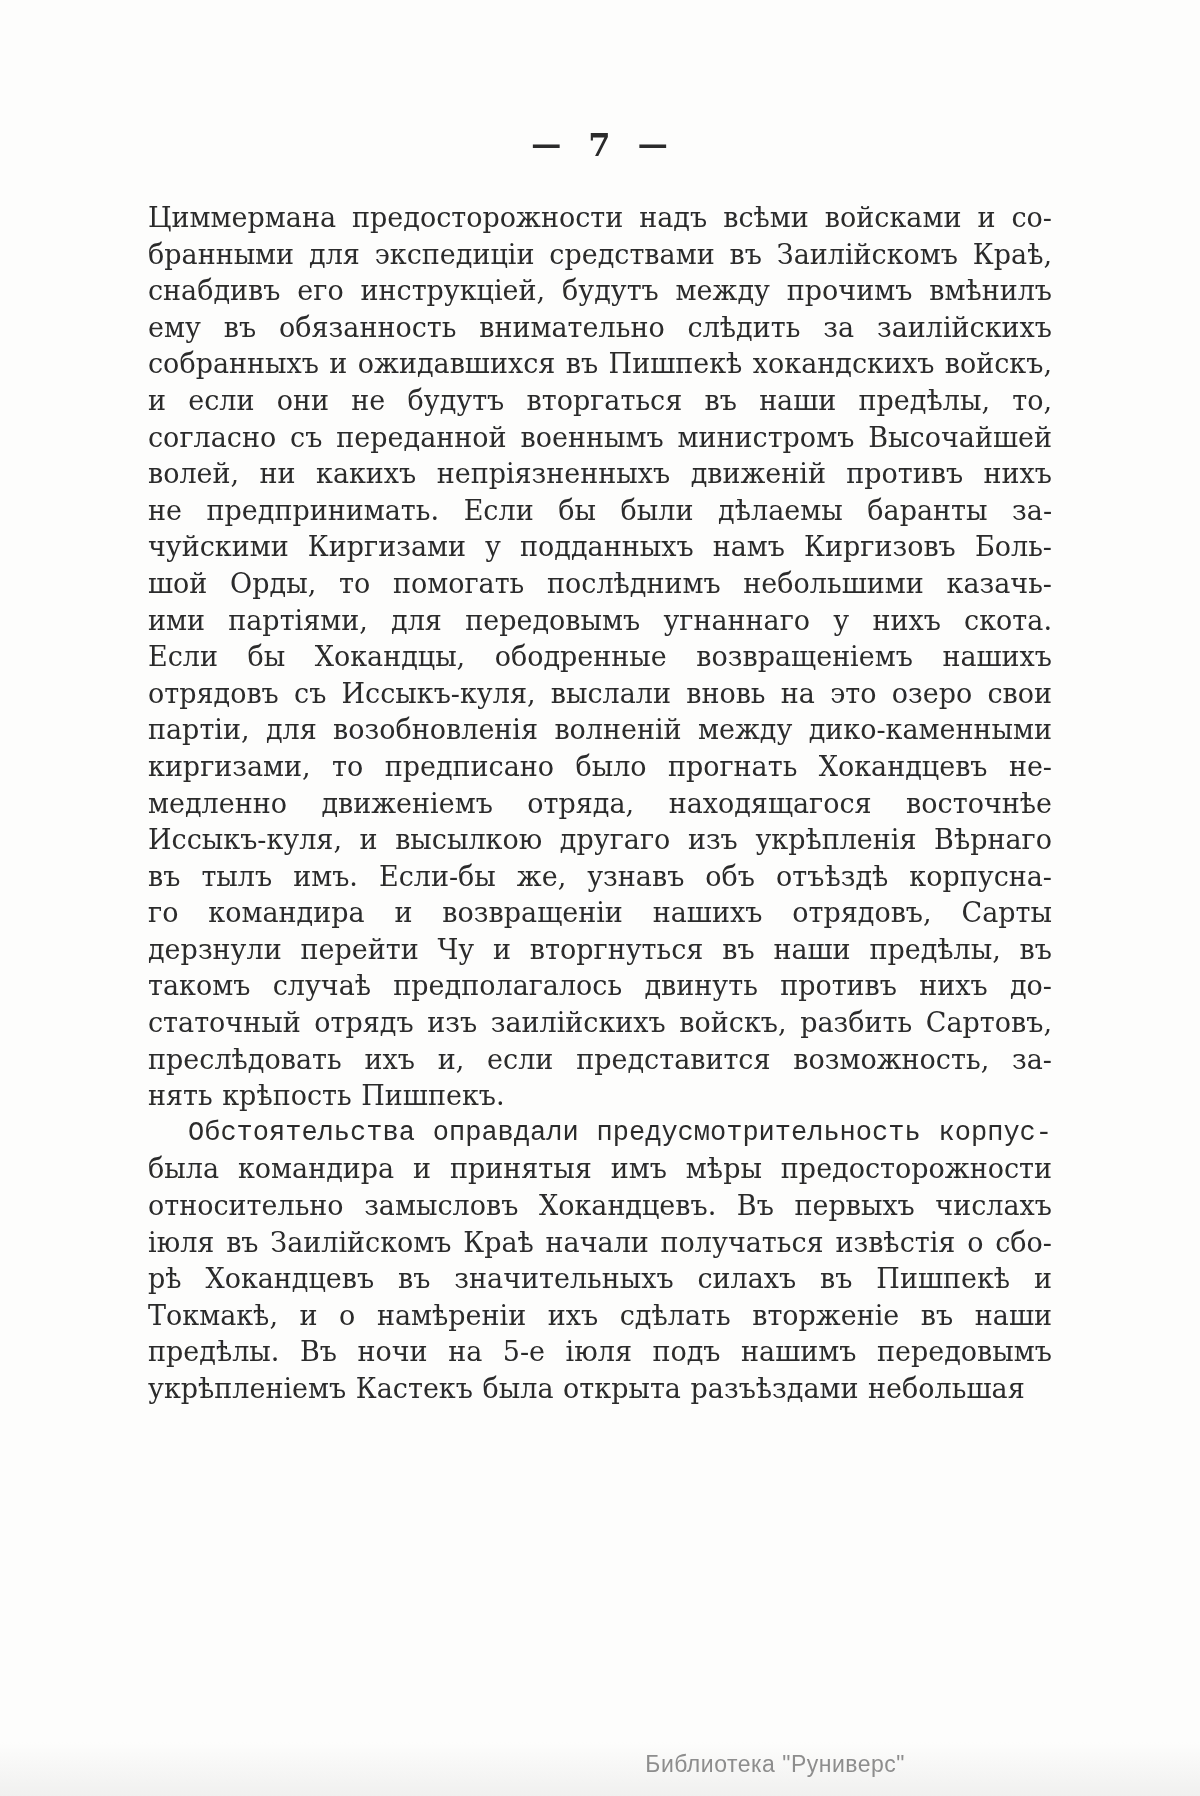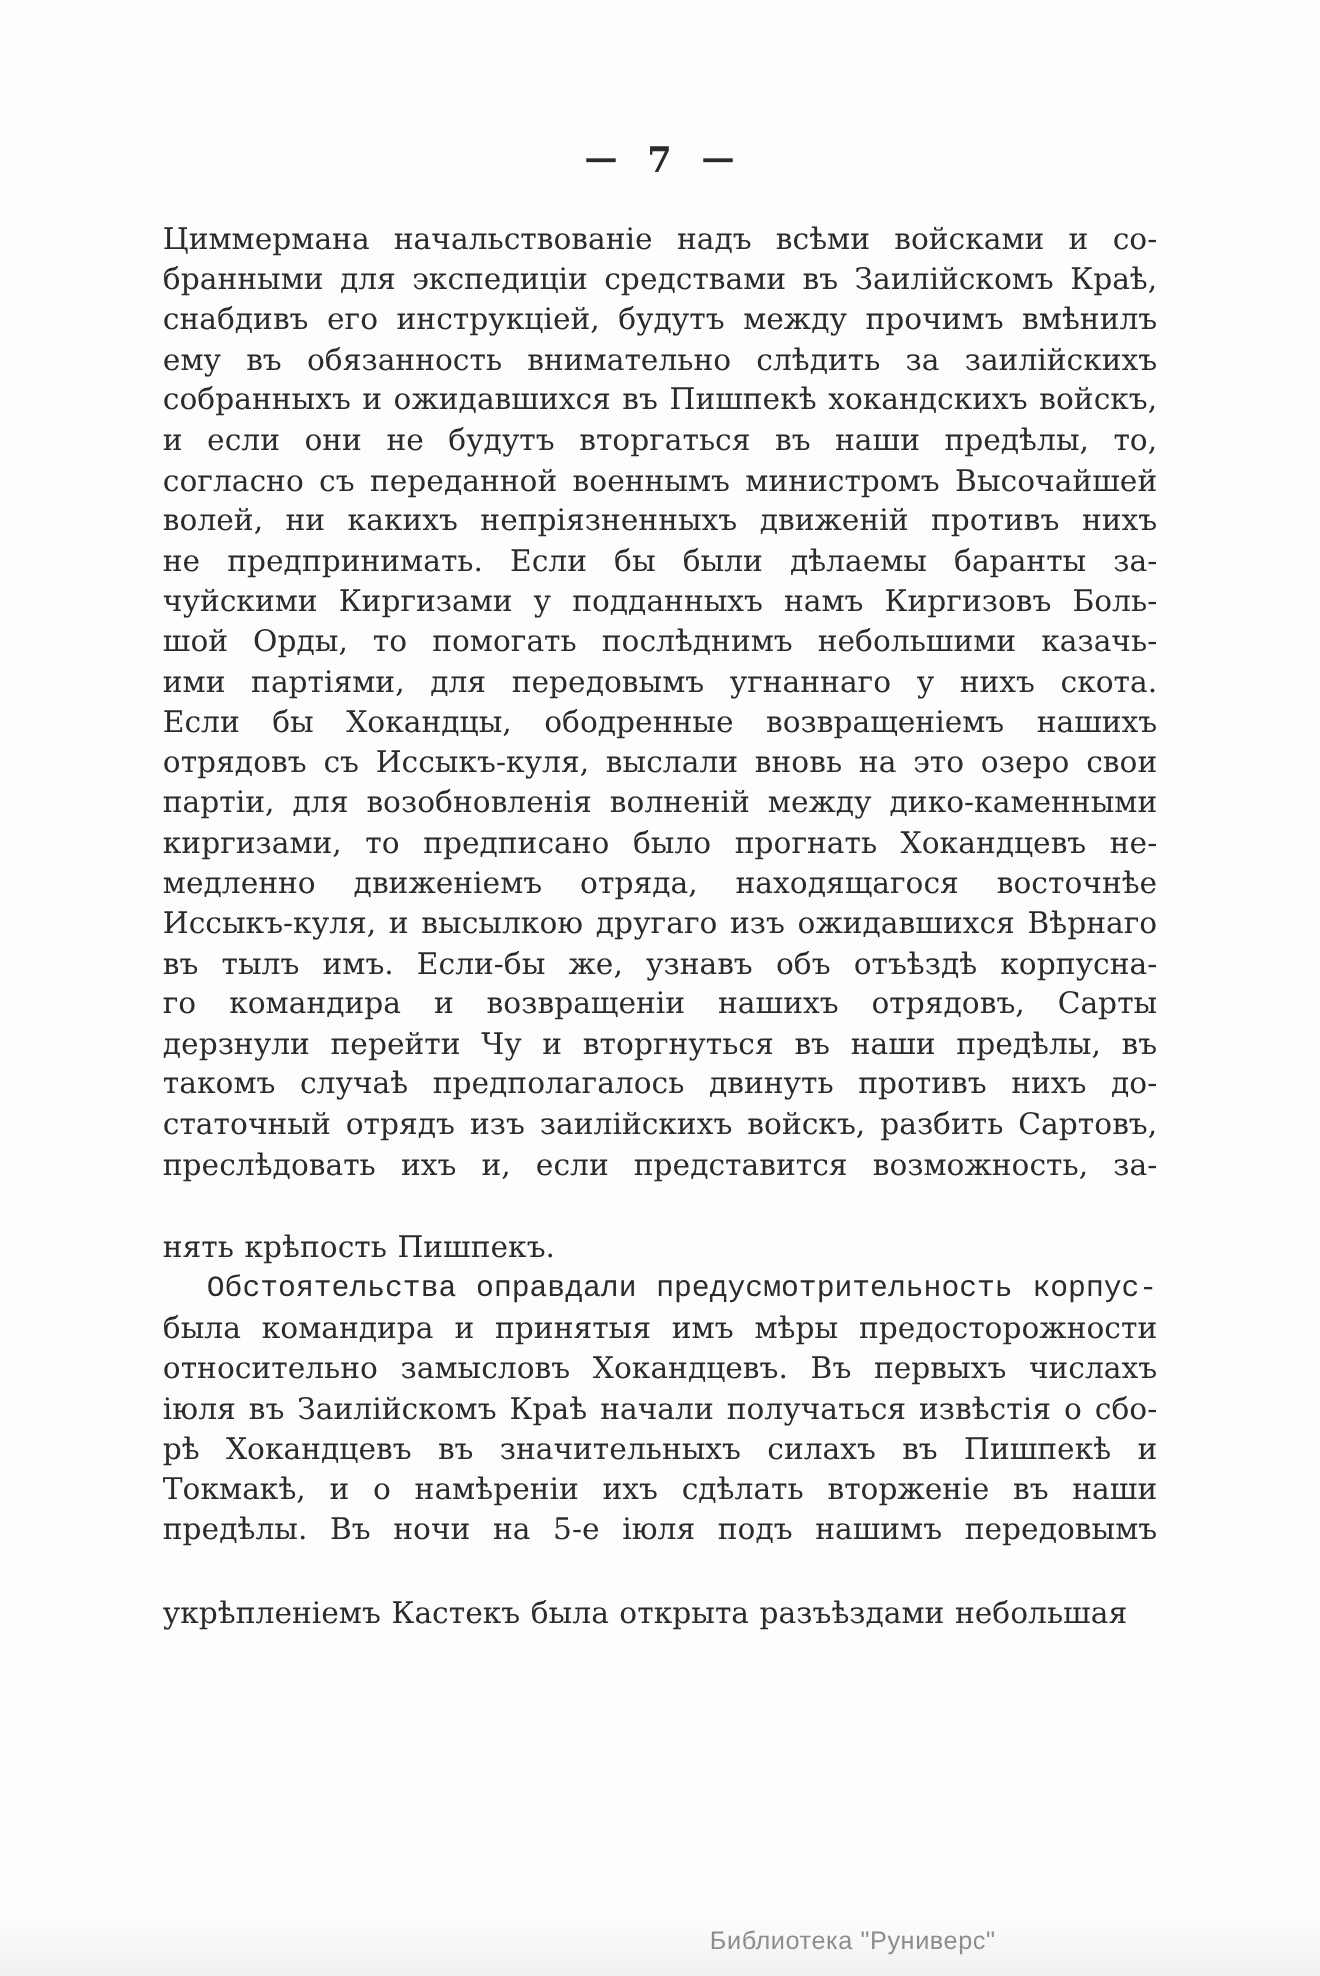--- a/index.html
+++ b/index.html
@@ -51,21 +51,20 @@
       -moz-text-align-last: justify;
       white-space: normal;
       word-spacing: 1px;
     }
     .line.first {
       text-indent: 40px;
       font-family: Liberation Mono, monospace;
     }
     .line.last {
       text-align-last: left;
-      margin-top: 39px;
     }
     .watermark {
       position: absolute;
       right: 295px;
       bottom: 18px;
       font-family: "Liberation Sans", "DejaVu Sans", sans-serif;
       font-size: 23px;
       color: #8d8d8d;
       letter-spacing: 0.5px;
     }
@@ -83,38 +82,38 @@
 <body>
 
 <div class="page">
 
   <div class="page-header">
     <span class="dash">—</span><span class="num">7</span><span class="dash">—</span>
   </div>
 
   <div class="page-text">
       <div class="paragraph">
-        <div class="line">Циммермана начальствованіе надъ всѣми войсками и со-</div>
+        <div class="line">Циммермана предосторожности надъ всѣми войсками и со-</div>
         <div class="line">бранными для экспедиціи средствами въ Заилійскомъ Краѣ,</div>
         <div class="line">снабдивъ его инструкціей, будутъ между прочимъ вмѣнилъ</div>
         <div class="line">ему въ обязанность внимательно слѣдить за заилійскихъ</div>
         <div class="line">собранныхъ и ожидавшихся въ Пишпекѣ хокандскихъ войскъ,</div>
         <div class="line">и если они не будутъ вторгаться въ наши предѣлы, то,</div>
         <div class="line">согласно съ переданной военнымъ министромъ Высочайшей</div>
         <div class="line">волей, ни какихъ непріязненныхъ движеній противъ нихъ</div>
         <div class="line">не предпринимать. Если бы были дѣлаемы баранты за-</div>
         <div class="line">чуйскими Киргизами у подданныхъ намъ Киргизовъ Боль-</div>
         <div class="line">шой Орды, то помогать послѣднимъ небольшими казачь-</div>
         <div class="line">ими партіями, для передовымъ угнаннаго у нихъ скота.</div>
         <div class="line">Если бы Хокандцы, ободренные возвращеніемъ нашихъ</div>
         <div class="line">отрядовъ съ Иссыкъ-куля, выслали вновь на это озеро свои</div>
         <div class="line">партіи, для возобновленія волненій между дико-каменными</div>
         <div class="line">киргизами, то предписано было прогнать Хокандцевъ не-</div>
         <div class="line">медленно движеніемъ отряда, находящагося восточнѣе</div>
-        <div class="line">Иссыкъ-куля, и высылкою другаго изъ ожидавшихся Вѣрнаго</div>
+        <div class="line">Иссыкъ-куля, и высылкою другаго изъ укрѣпленія Вѣрнаго</div>
         <div class="line">въ тылъ имъ. Если-бы же, узнавъ объ отъѣздѣ корпусна-</div>
         <div class="line">го командира и возвращеніи нашихъ отрядовъ, Сарты</div>
         <div class="line">дерзнули перейти Чу и вторгнуться въ наши предѣлы, въ</div>
         <div class="line">такомъ случаѣ предполагалось двинуть противъ нихъ до-</div>
         <div class="line">статочный отрядъ изъ заилійскихъ войскъ, разбить Сартовъ,</div>
         <div class="line">преслѣдовать ихъ и, если представится возможность, за-</div>
         <div class="line last">нять крѣпость Пишпекъ.</div>
       </div>
       <div class="paragraph">
         <div class="line first">Обстоятельства оправдали предусмотрительность корпус-</div>

